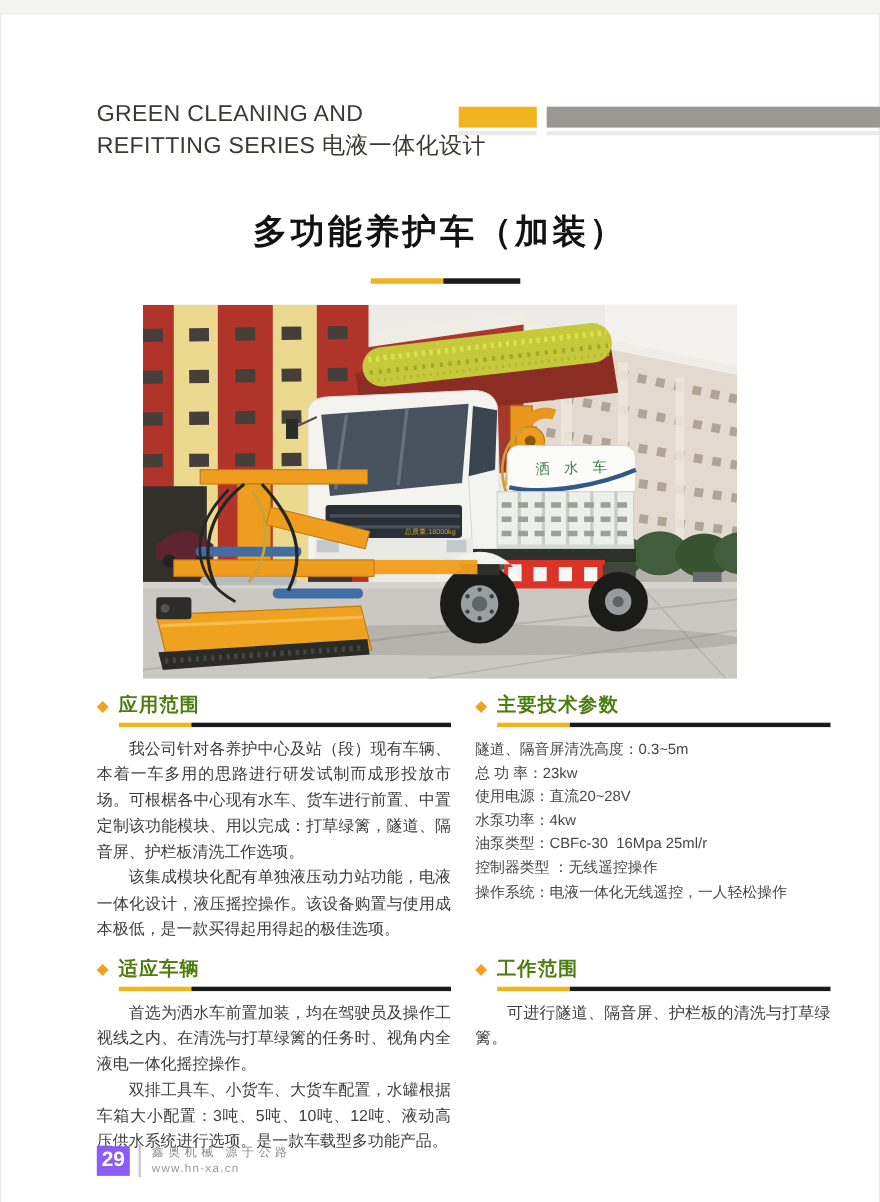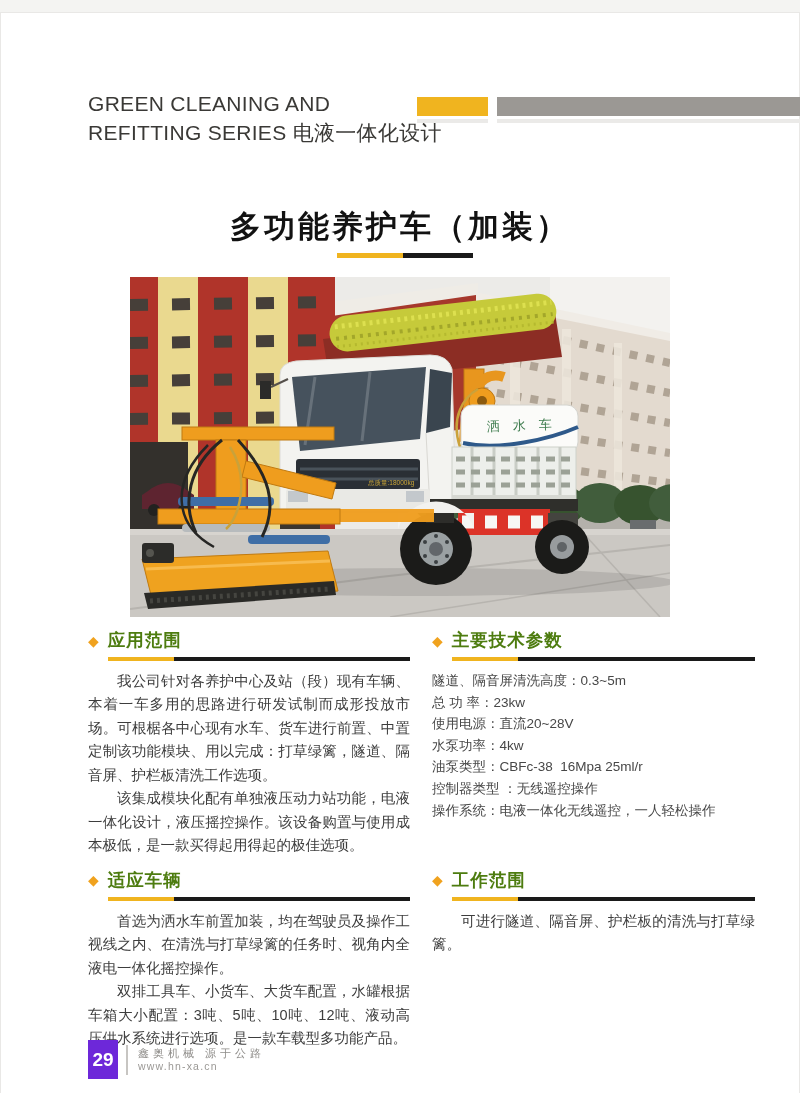--- a/index.html
+++ b/index.html
@@ -17,21 +17,21 @@
   }
   .bar { position:absolute; top:85px; height:19px; }
   .bar-yellow { left:417px; width:71px; background:#F0B41F; }
   .bar-gray   { left:497px; width:303px; background:#9B9894; }
   .bar-shadow { position:absolute; top:107px; height:4px; background:#ebeae8; }
   .bar-shadow.y { left:417px; width:71px; }
   .bar-shadow.g { left:497px; width:303px; }
 
   
   .product-title {
-    position:absolute; left:0; top:194px; width:100%;
+    position:absolute; left:0; top:178px; width:100%;
     text-align:center; font-size:31px; font-weight:900; color:#121212; letter-spacing:3px;
   }
   .title-underline { position:absolute; left:337px; top:241px; width:136px; height:5px; display:flex; }
   .title-underline .y { width:66px; background:#F0B41F; }
   .title-underline .b { flex:1; background:#1a1a1a; }
 
   
   .photo { position:absolute; left:130px; top:265px; width:540px; height:340px; overflow:hidden; background:#ecebe8; }
   .photo svg { display:block; }
 
@@ -50,21 +50,21 @@
     font-size:14.5px; color:#3d3d3d; line-height:1.62;
     text-align:justify; text-indent:2em; margin:0;
   }
   .spec-line {
     font-size:13.5px; color:#474747; line-height:1.6; white-space:pre-wrap;
   }
 
   
   .footer { position:absolute; left:88px; top:1028px; display:flex; align-items:center; }
   .page-num {
-    width:30px; height:39px; background:#6d28d9; color:#ffffff;
+    width:30px; height:27px; background:#8b5cf6; color:#ffffff;
     font-size:19px; font-weight:700; display:flex; align-items:center; justify-content:center;
   }
   .foot-divider { width:2px; height:30px; background:#c7c5c2; margin:0 10px 0 8px; }
   .foot-company { font-size:11px; color:#8f8d8a; letter-spacing:4px; line-height:1.25; }
   .foot-site    { font-size:10.5px; color:#9a9895; letter-spacing:1.2px; }
 </style>
 </head>
 <body>
 
 <div class="page">
@@ -275,21 +275,21 @@
         <span class="sec-title">主要技术参数</span>
       </div>
       <div class="sec-underline">
           <span class="y"></span>
           <span class="b"></span>
         </div>
       <div class="spec-line">隧道、隔音屏清洗高度：0.3~5m</div>
       <div class="spec-line">总 功 率：23kw</div>
       <div class="spec-line">使用电源：直流20~28V</div>
       <div class="spec-line">水泵功率：4kw</div>
-      <div class="spec-line">油泵类型：CBFc-38  16Mpa 25ml/r</div>
+      <div class="spec-line">油泵类型：CBFc-30  16Mpa 25ml/r</div>
       <div class="spec-line">控制器类型 ：无线遥控操作</div>
       <div class="spec-line">操作系统：电液一体化无线遥控，一人轻松操作</div>
     </div>
 
     <div class="section">
       <div class="sec-head">
         <span class="diamond">◆</span>
         <span class="sec-title">适应车辆</span>
       </div>
       <div class="sec-underline">

